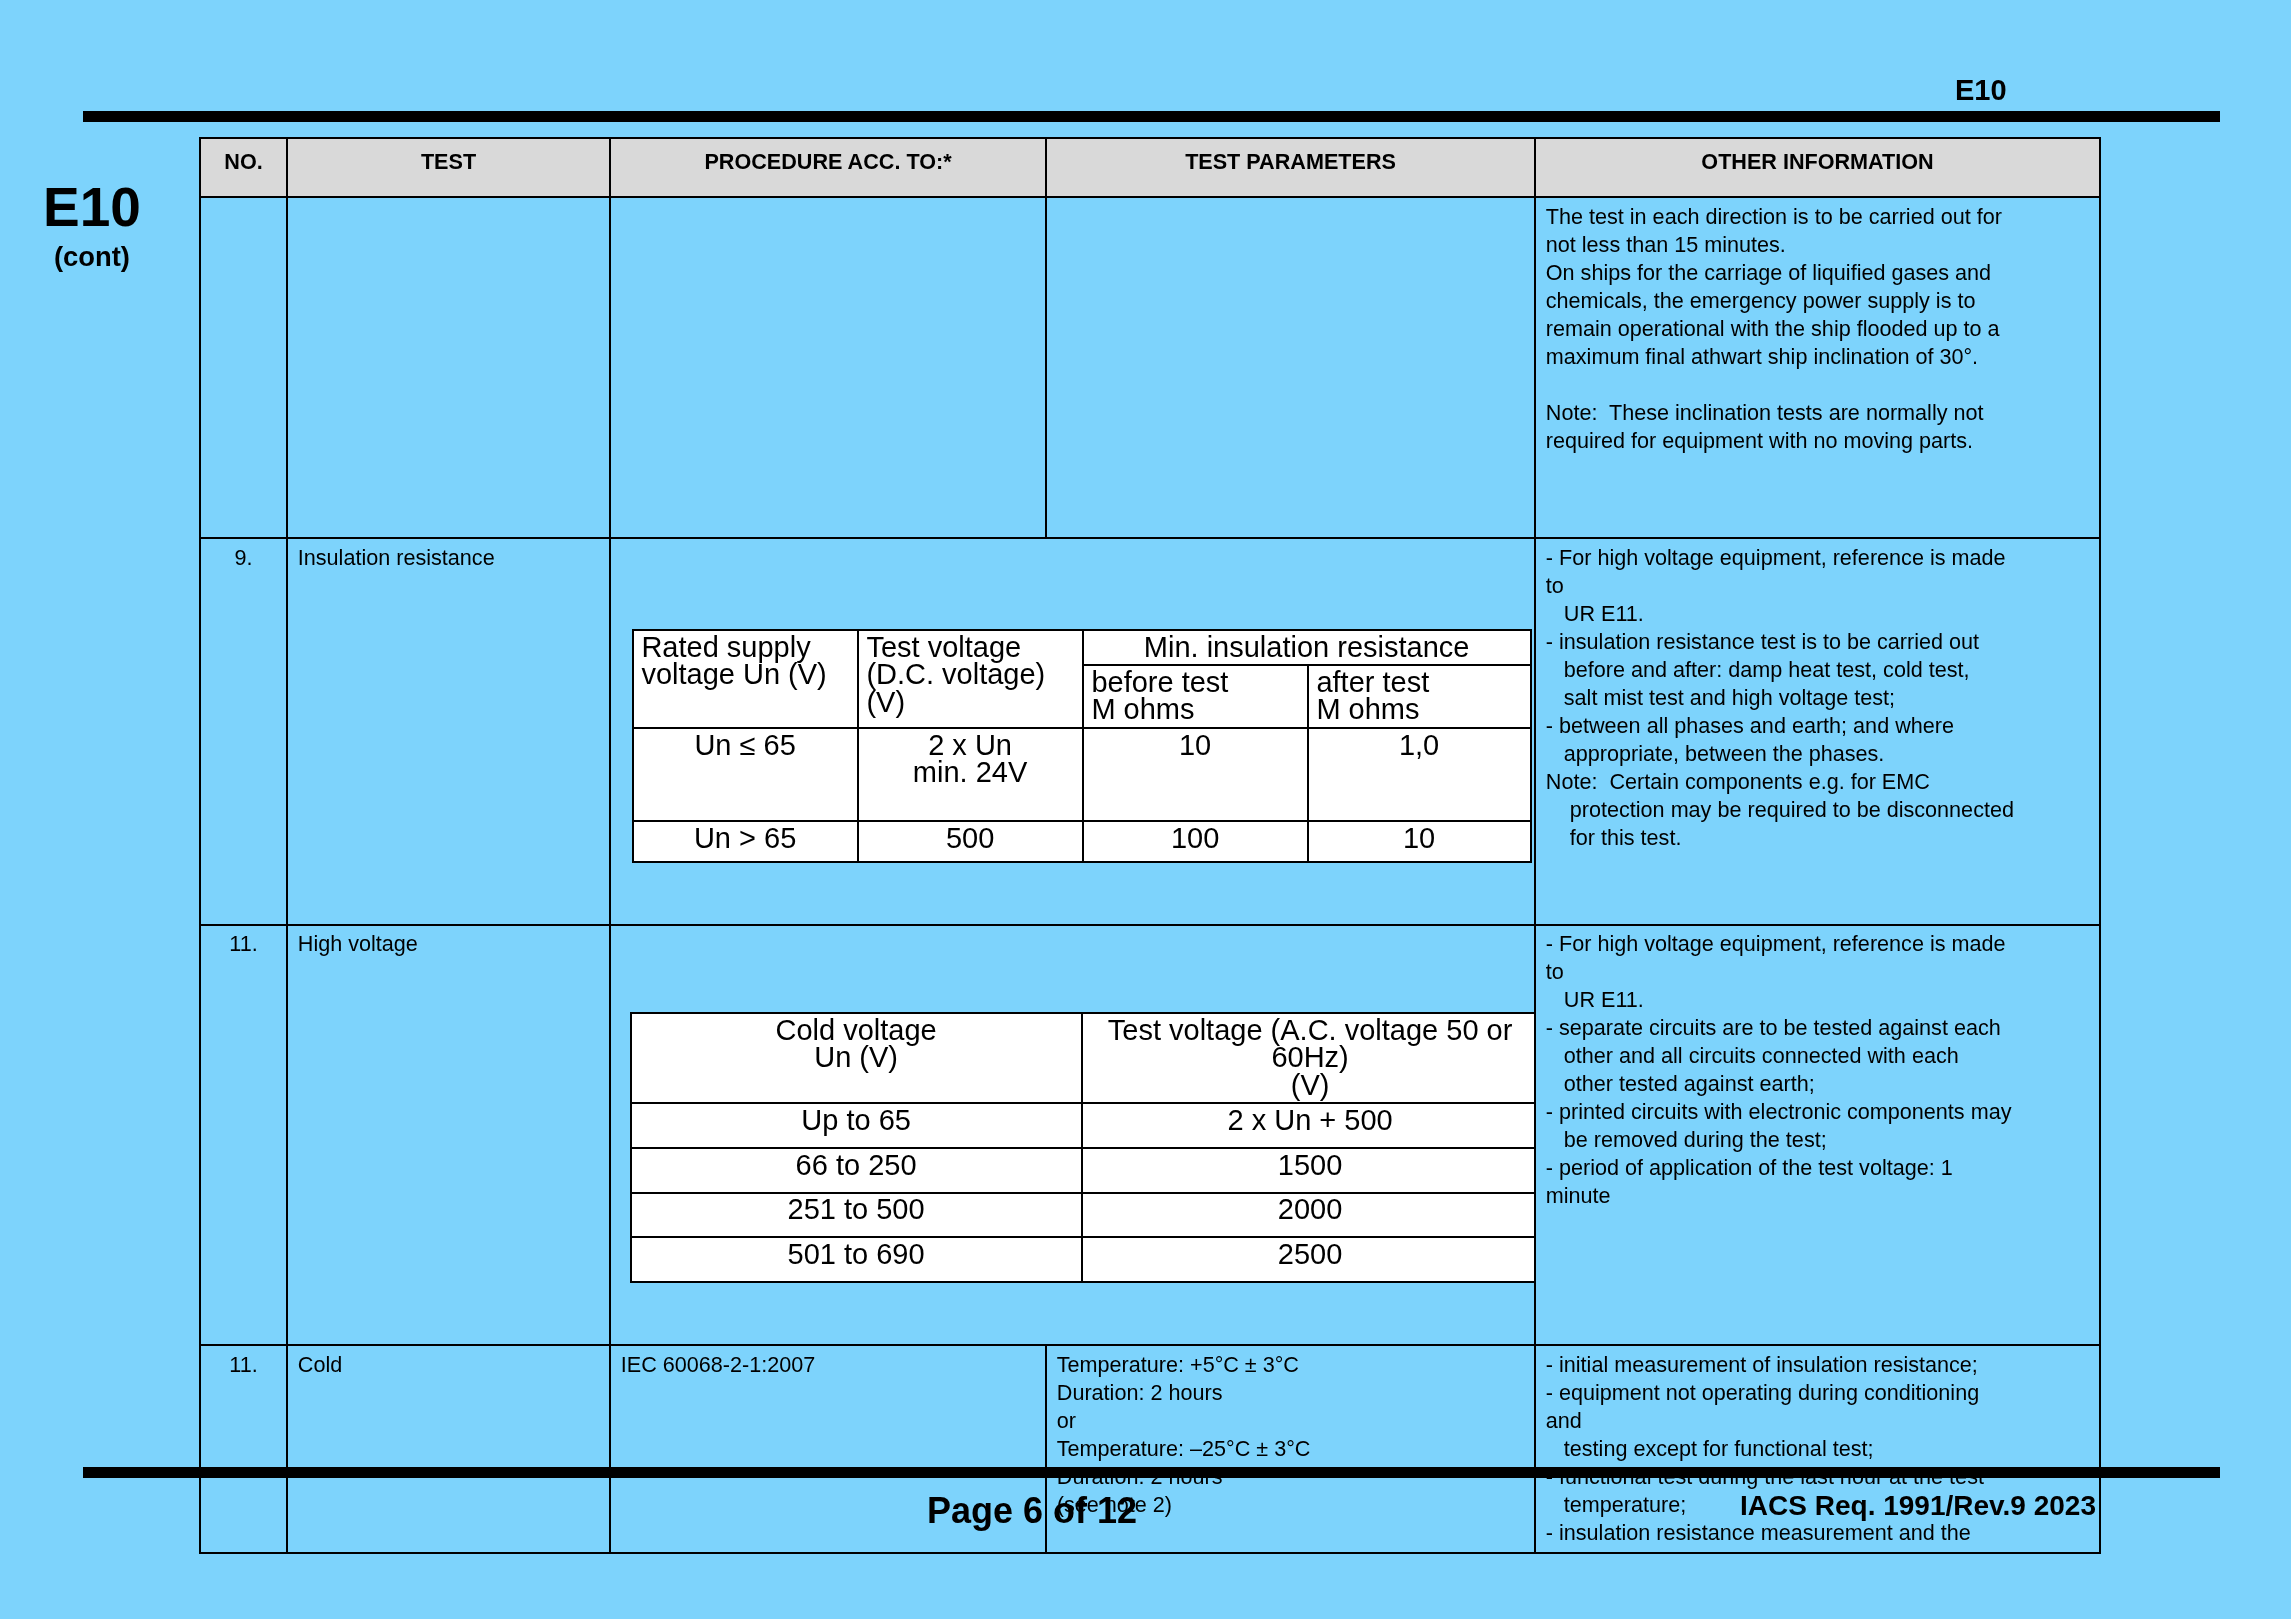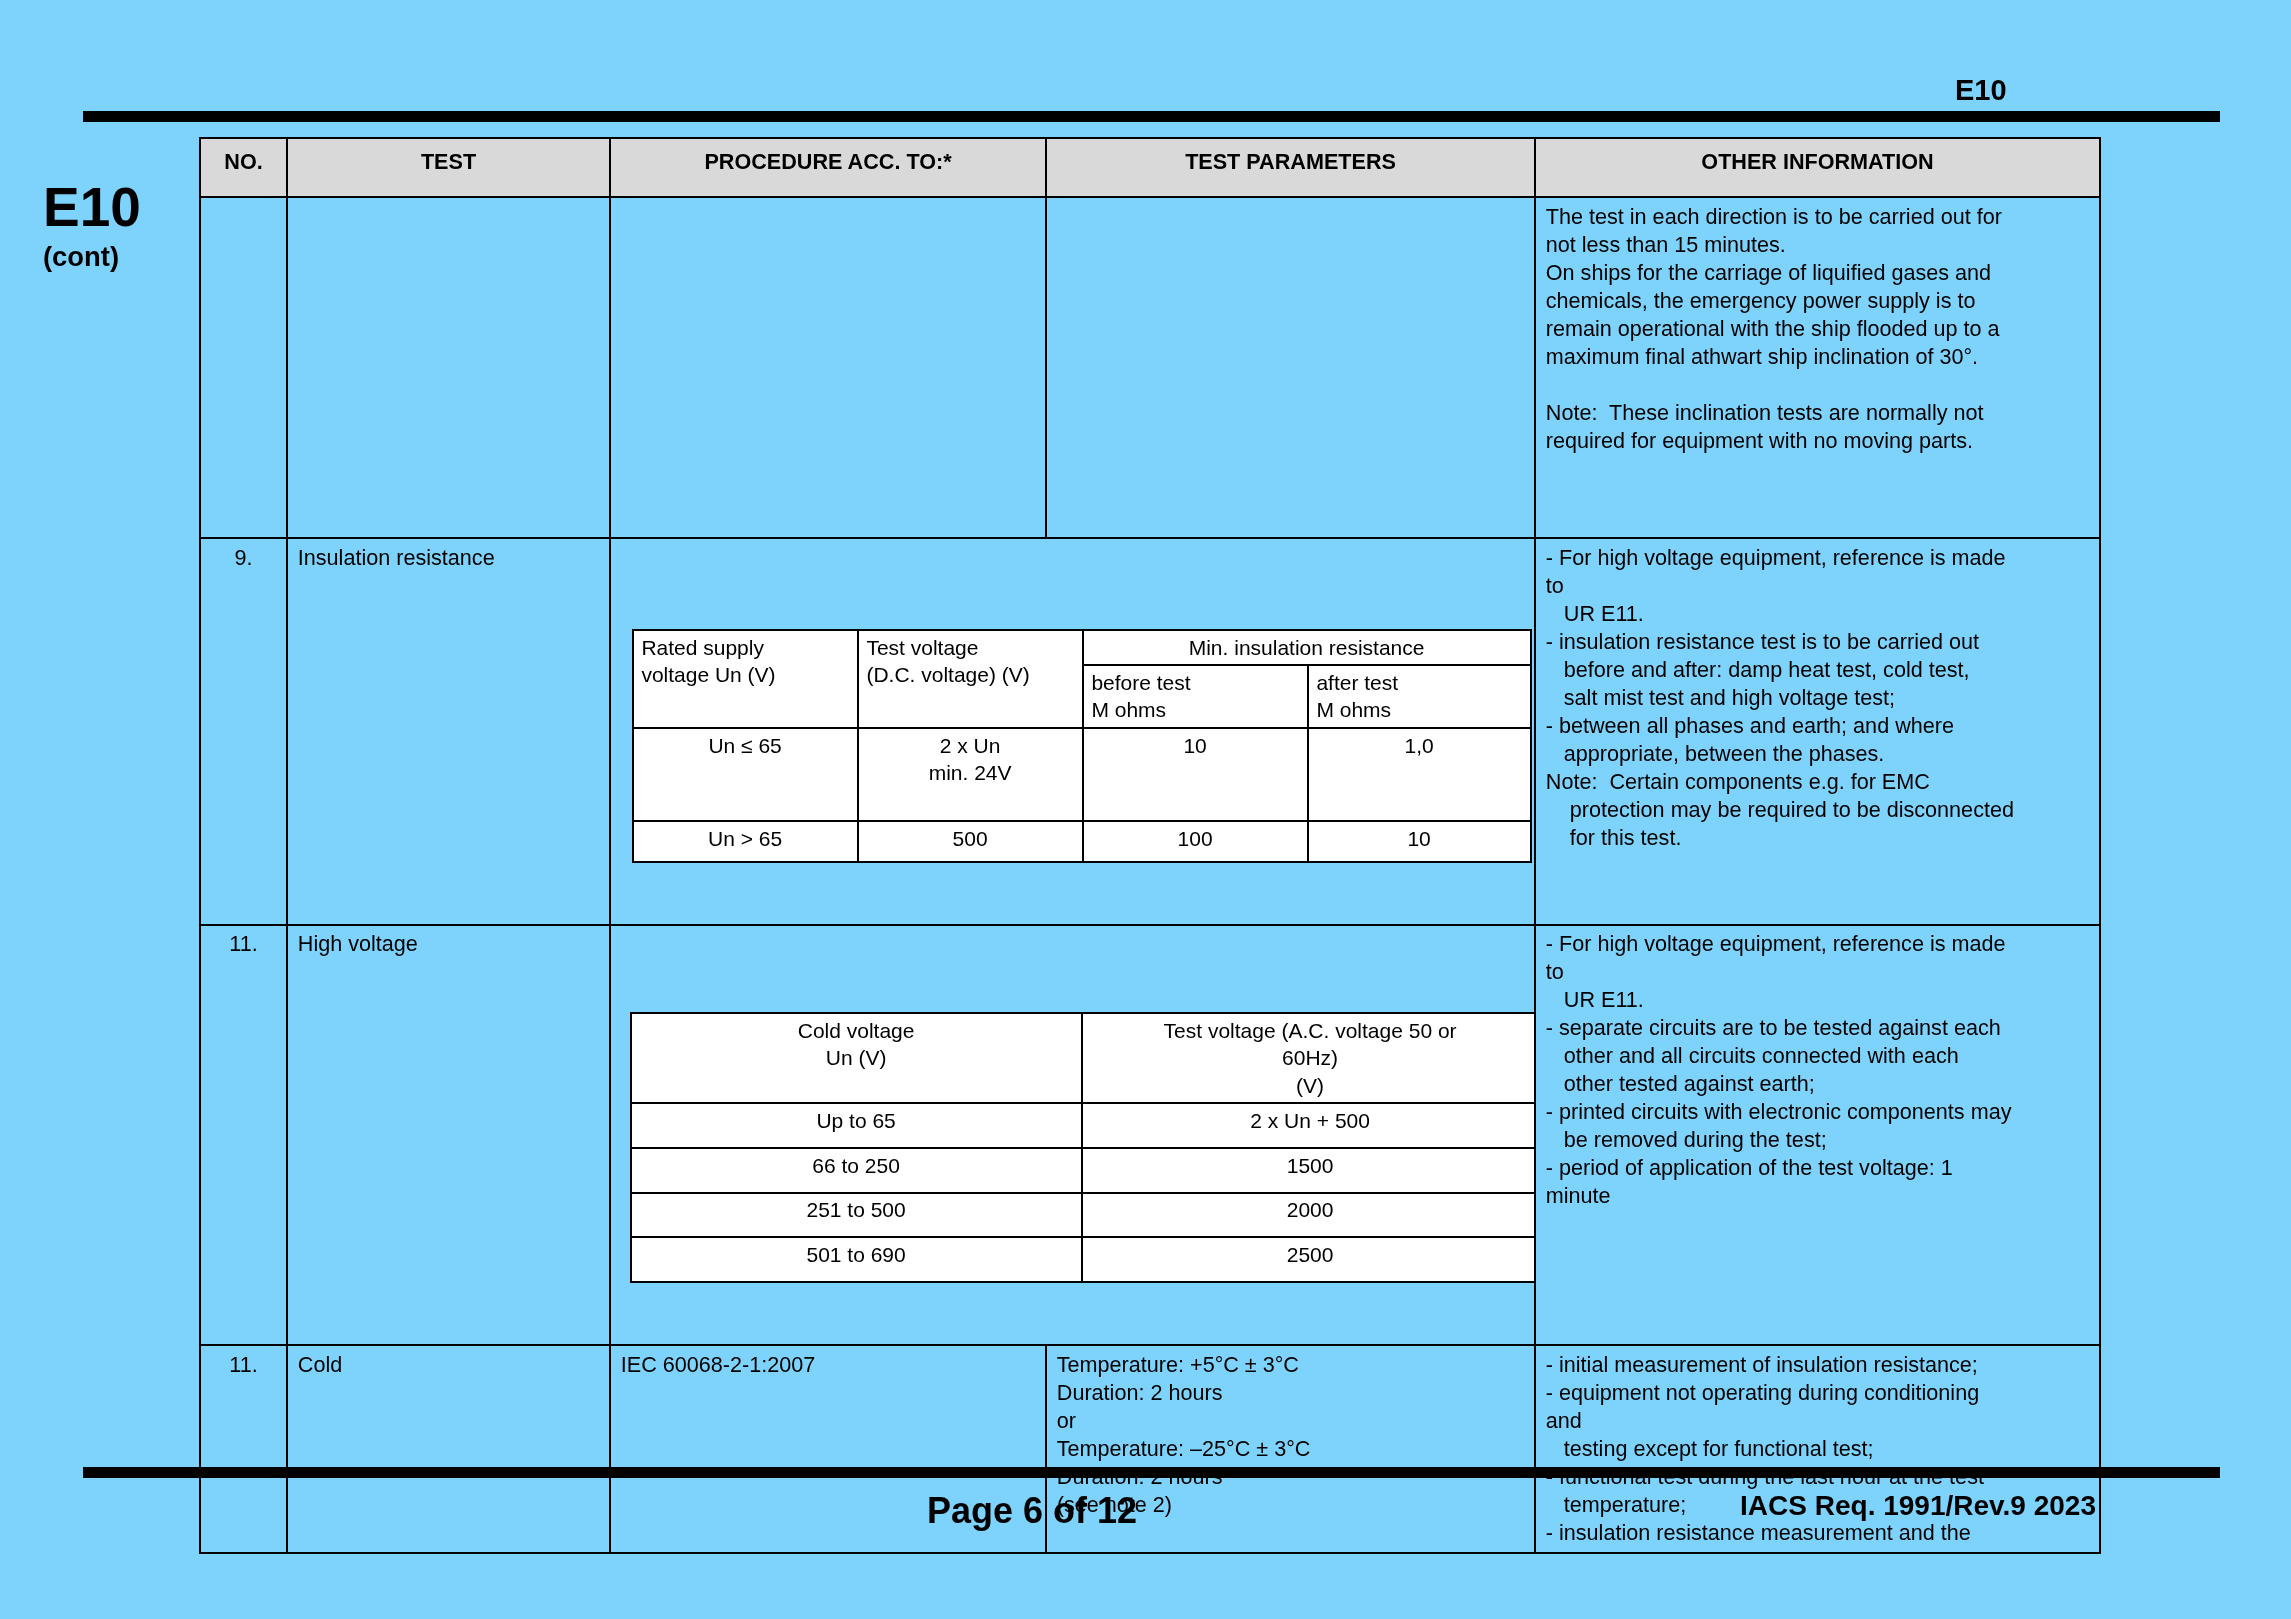--- a/index.html
+++ b/index.html
@@ -10,21 +10,21 @@
     font-family:"Liberation Sans", sans-serif;
     color:#000;
     overflow:hidden;
   }
   .rule{position:absolute;left:83px;width:2137px;height:10.8px;background:#000;}
   .rule-top{top:111px;}
   .rule-bottom{top:1467px;}
   .corner-label{position:absolute;left:1955px;top:74px;font-size:29px;font-weight:bold;}
   .side-label{position:absolute;left:43px;top:179px;}
   .side-label .big{font-size:55px;font-weight:bold;line-height:57px;}
-  .side-label .small{font-size:27.4px;font-weight:bold;line-height:33px;margin-top:3.9px;}
+  .side-label .small{font-size:27.4px;font-weight:bold;line-height:33px;margin-top:3.9px;text-align:center;}
   table.main{
     position:absolute;left:199px;top:137px;width:1901px;
     border-collapse:collapse;table-layout:fixed;padding-left:20px;
   }
   table.main th, table.main td{
     border:2px solid #000;
     vertical-align:top;
     font-size:21.6px;line-height:28px;
     padding:4.9px 9.8px;
     white-space:pre-wrap;
@@ -40,21 +40,21 @@
   td.c-no{text-align:center;padding-left:2px;padding-right:2px;}
   td.c-test{padding-left:11.8px;}
   td.merged{padding:0;}
   
   table.nested{
     border-collapse:collapse;table-layout:fixed;
     border:2.9px solid #000;
   }
   table.nested th, table.nested td{
     border:2px solid #000;
-    font-size:21px;line-height:27.4px;
+    font-size:29px;line-height:27.4px;
     padding:2.9px 7.8px;
     white-space:pre-wrap;
     font-weight:normal;
     background:#fff;
     vertical-align:top;
   }
   table.ins{margin:29px 0 0 10.8px;width:900px;}
   table.ins th.left{text-align:left;}
   table.ins th.span{text-align:center;border-bottom:2px solid #000;}
   table.ins td{text-align:center;}

